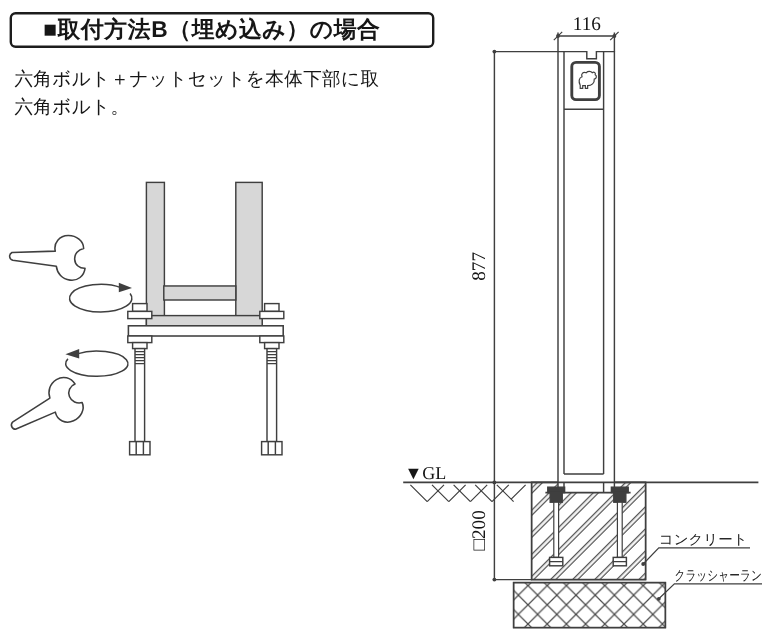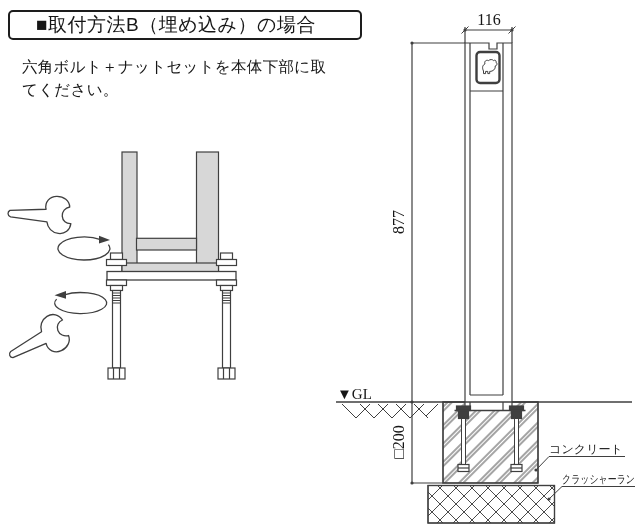--- a/index.html
+++ b/index.html
@@ -1,43 +1,43 @@
 <!DOCTYPE html>
 <html><head>
 <meta charset="utf-8">
 <style>
   html,body{margin:0;padding:0;background:#fff;}
   #page{position:relative;width:640px;height:532px;background:#ffffff;overflow:hidden;
         font-family:"Liberation Sans","DejaVu Sans",sans-serif;color:#161616;}
   #title-box{position:absolute;left:8px;top:10px;width:354px;height:30px;
              border:2px solid #1d1d1d;border-radius:5px;display:flex;align-items:center;
              padding-left:26px;box-sizing:border-box;background:#fff;}
-  #title-box span{font-size:19px;font-weight:normal;letter-spacing:.5px;white-space:nowrap;}
-  #instructions{position:absolute;left:22px;top:56px;font-size:15.5px;line-height:22.5px;
+  #title-box span{font-size:19px;font-weight:bold;letter-spacing:.5px;white-space:nowrap;}
+  #instructions{position:absolute;left:12px;top:56px;font-size:15.5px;line-height:22.5px;
                 letter-spacing:.3px;white-space:nowrap;}
   svg{position:absolute;overflow:visible;}
   #front-view{left:0;top:140px;}
   #side-view{left:330px;top:0;}
   text{fill:#161616;}
   .dim-text{font-family:"Liberation Serif","DejaVu Serif",serif;font-size:16px;}
   .gl-text{font-family:"Liberation Serif","DejaVu Serif",serif;font-size:15px;}
   .note-text{font-family:"Liberation Sans","DejaVu Sans",sans-serif;font-size:11.5px;fill:#222;}
 </style>
 </head>
 <body>
 
 <div id="page">
 
   <div id="title-box">
     <span>■取付方法B（埋め込み）の場合</span>
   </div>
 
   <div id="instructions">
     <div>六角ボルト＋ナットセットを本体下部に取</div>
-    <div>てください。</div>
+    <div>六角ボルト。</div>
   </div>
 
   <svg id="front-view" width="330" height="260" viewBox="0 140 330 260">
     <g stroke="#3f3f3f" stroke-width="1.2" fill="none">
 
       <g>
         <rect x="122" y="152" width="15" height="119.5" fill="#d7d7d7"></rect>
         <rect x="196.5" y="152" width="22" height="119.5" fill="#d7d7d7"></rect>
         <rect x="136.5" y="238.3" width="60" height="11.7" fill="#d7d7d7"></rect>
         <rect x="122" y="263" width="96.5" height="8.7" fill="#d7d7d7"></rect>

